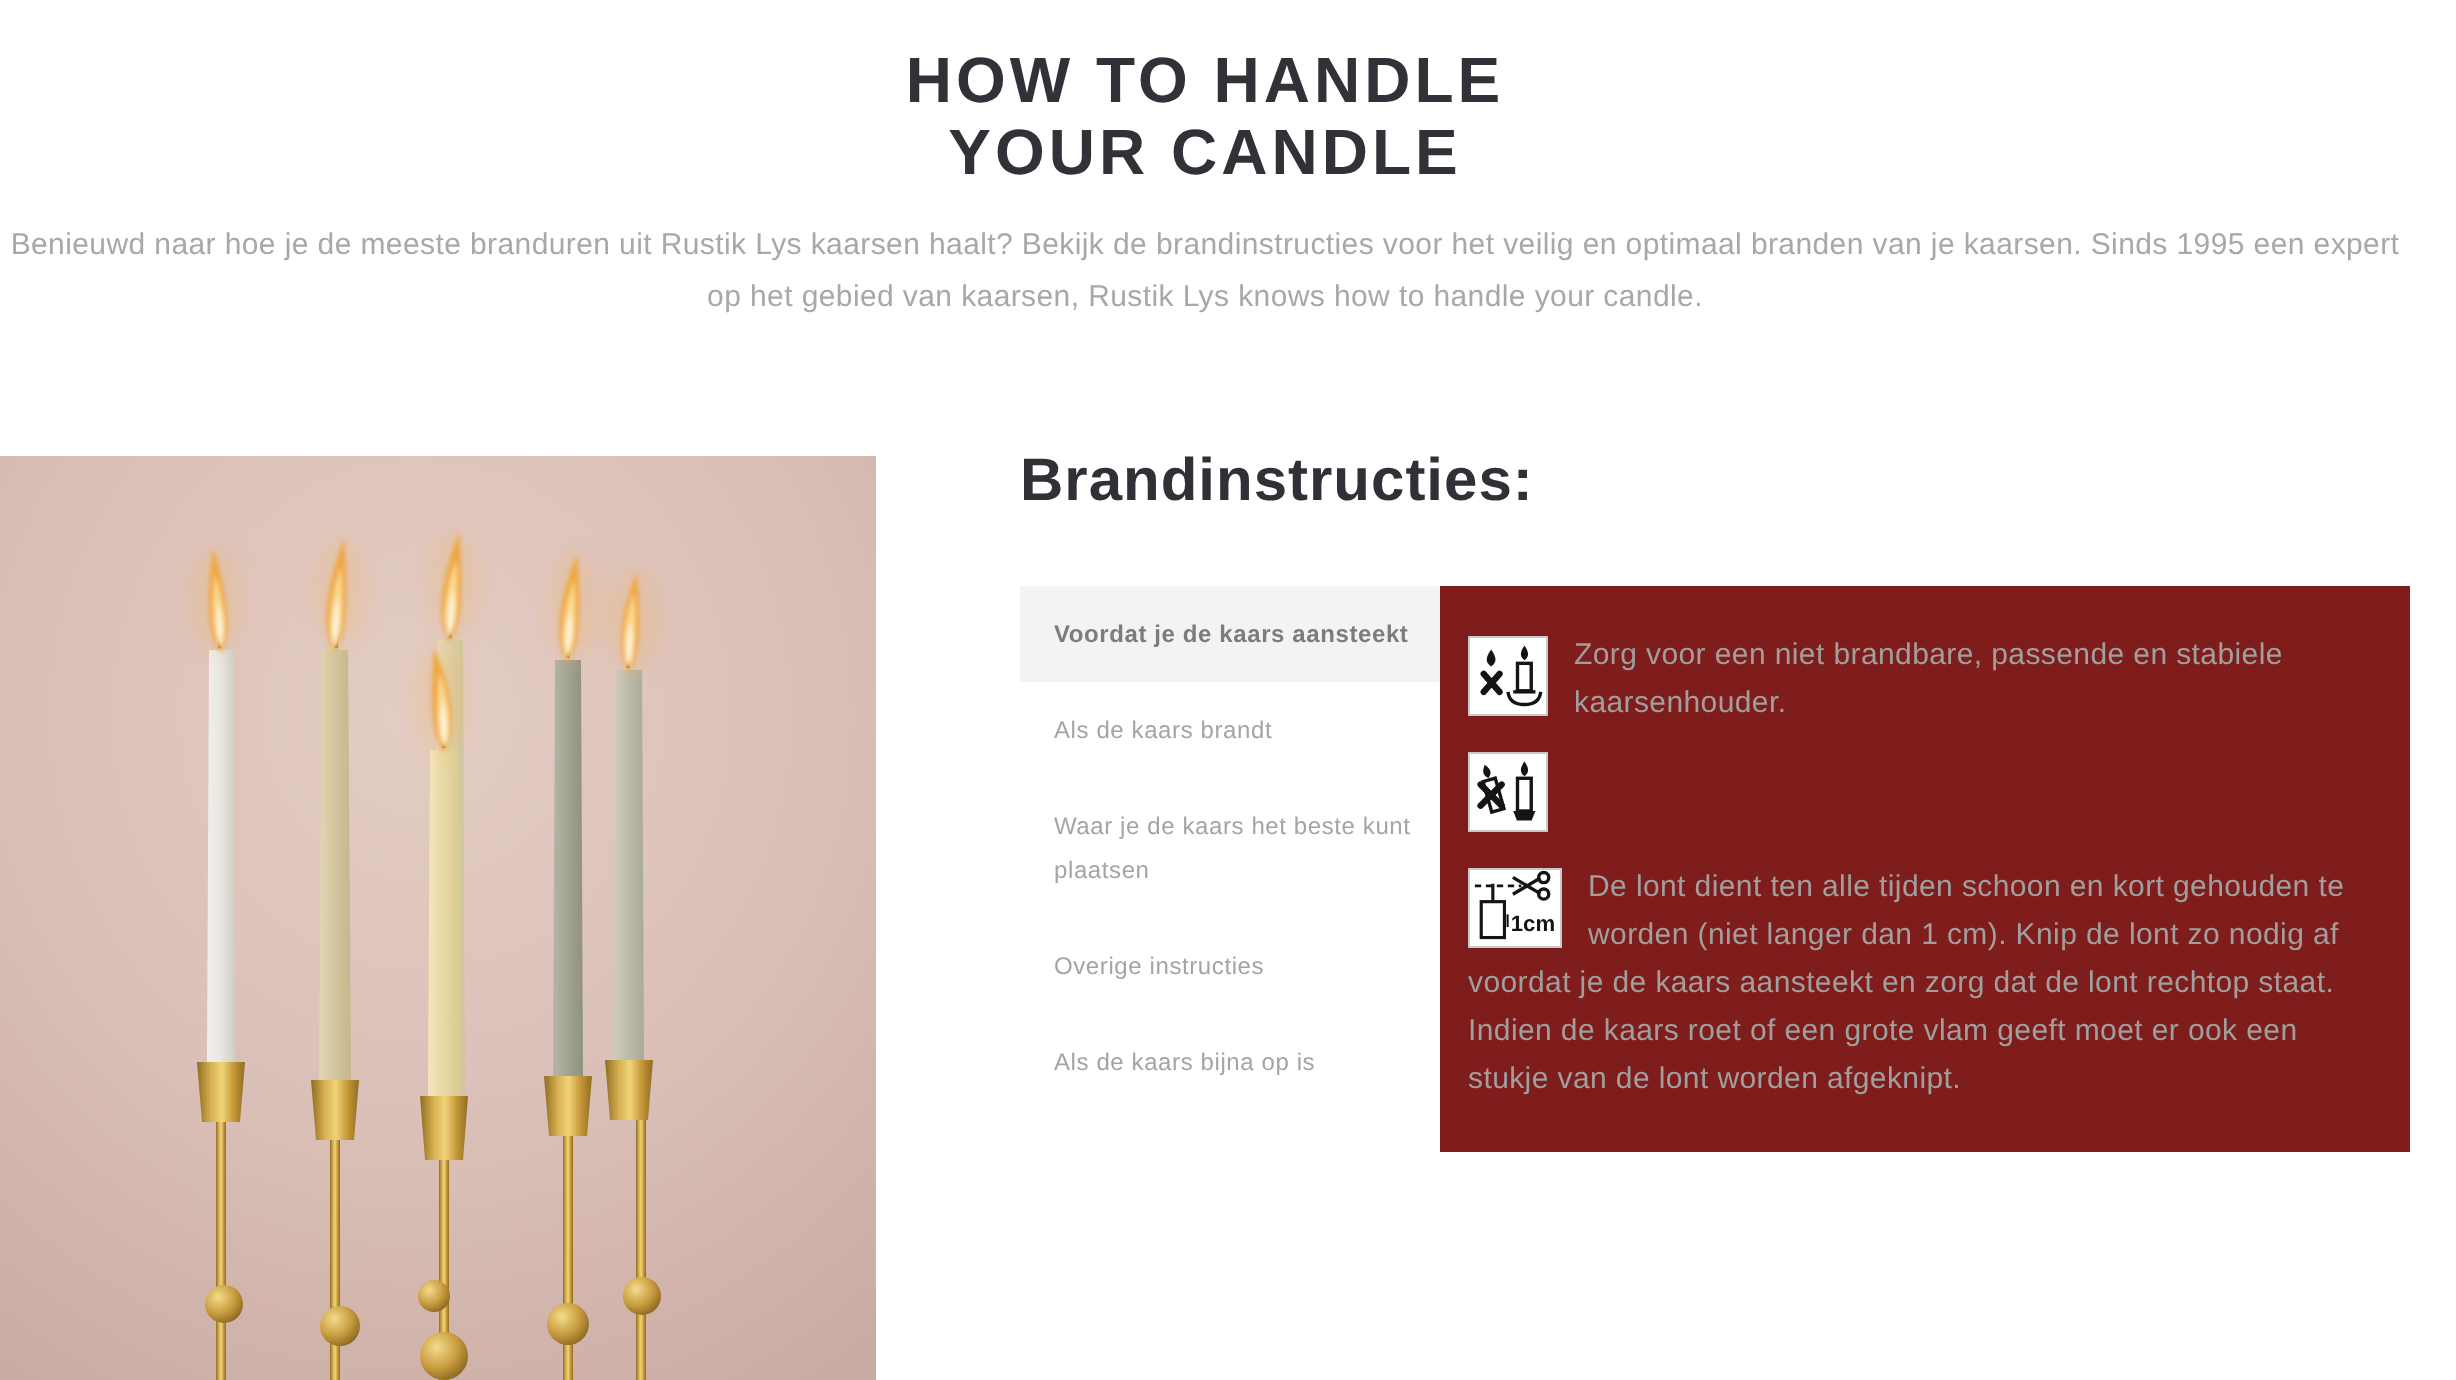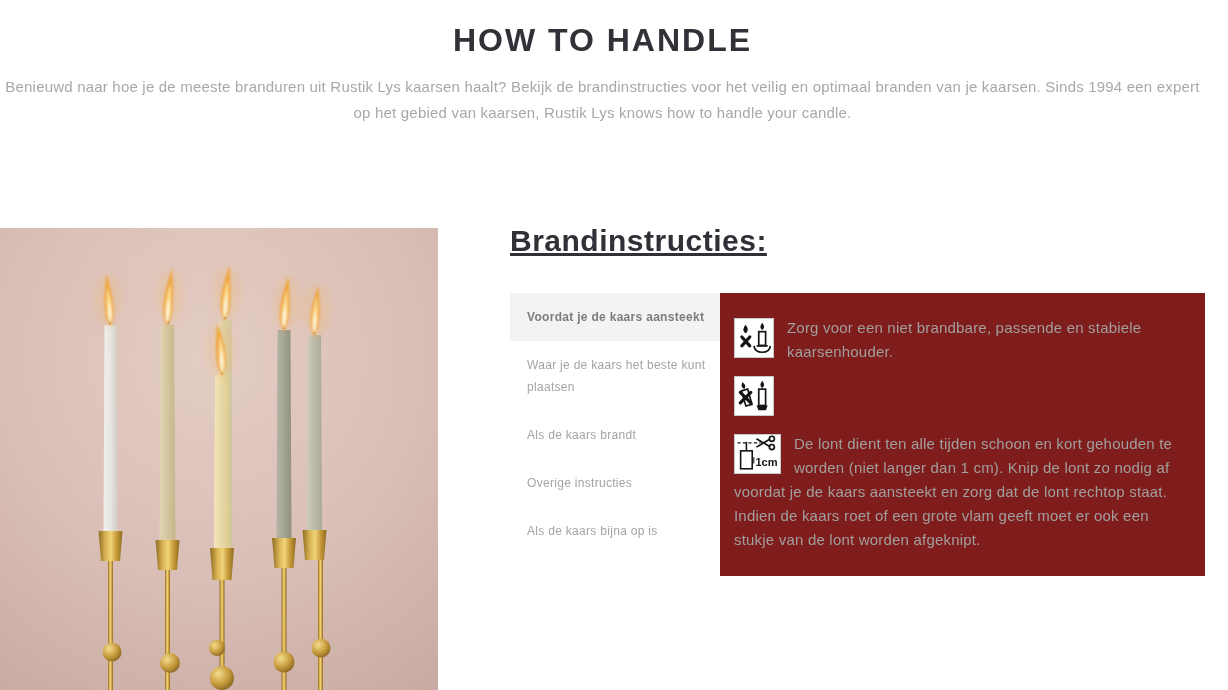--- a/index.html
+++ b/index.html
@@ -15,43 +15,43 @@
   .intro { margin:16px auto 0 auto; width:1198px; font-size:15px; line-height:26px;
            color:#a8a8ab; text-align:center; letter-spacing:0.2px; }
 
   
   .photo { position:absolute; left:0; top:228px; width:438px; height:462px; }
   .photo svg { display:block; }
 
   
   .content { position:absolute; left:510px; top:222px; width:695px; }
   .content h2 { font-size:30px; line-height:37px; font-weight:700; color:#2f3137;
-                letter-spacing:0.5px; margin-bottom:34px;text-decoration:underline; }
+                letter-spacing:0.5px; margin-bottom:34px; }
 
   .instr { display:flex; align-items:flex-start; }
 
   .tabs { width:210px; flex-shrink:0; }
   .tab { padding:13px 4px 13px 17px; font-size:12px; line-height:22px;
          color:#a5a3a4; letter-spacing:0.3px; cursor:pointer; }
   .tab.active { background:#f4f3f2; font-weight:700; color:#7c7c80; }
 
   .panel { width:485px; background:#7f1d1d; padding:23px 26px 14px 14px; }
   .item { display:flow-root; margin-bottom:10px; }
   .item-icon { float:left; margin:2px 13px 6px 0; background:#ffffff;
                border:1px solid #c9c9c9; }
   .item-text { font-size:15px; line-height:24px; color:#a19f9d; letter-spacing:0.2px; }
 </style>
 </head>
 <body>
 
 <div class="container">
 
   <header class="hero">
-    <h1><span>HOW TO HANDLE</span><br></h1>
-    <p class="intro">Benieuwd naar hoe je de meeste branduren uit Rustik Lys kaarsen haalt? Bekijk de brandinstructies voor het veilig en optimaal branden van je kaarsen. Sinds 1994 een expert op het gebied van kaarsen, Rustik Lys knows how to handle your candle.</p>
+    <h1><span>HOW TO HANDLE</span><br><span>YOUR CANDLE</span></h1>
+    <p class="intro">Benieuwd naar hoe je de meeste branduren uit Rustik Lys kaarsen haalt? Bekijk de brandinstructies voor het veilig en optimaal branden van je kaarsen. Sinds 1995 een expert op het gebied van kaarsen, Rustik Lys knows how to handle your candle.</p>
   </header>
 
   <div class="photo">
     <svg width="438" height="462" viewBox="0 0 438 462">
       <defs>
         <radialGradient id="bgGrad" cx="48%" cy="28%" r="90%">
           <stop offset="0%" stop-color="#e3cdc5"></stop>
           <stop offset="55%" stop-color="#d9beb6"></stop>
           <stop offset="100%" stop-color="#c7a9a1"></stop>
         </radialGradient>
@@ -180,22 +180,22 @@
       </g>
     </svg>
   </div>
 
   <section class="content">
     <h2>Brandinstructies:</h2>
 
     <div class="instr">
       <nav class="tabs">
         <div class="tab active">Voordat je de kaars aansteekt</div>
+        <div class="tab">Als de kaars brandt</div>
         <div class="tab">Waar je de kaars het beste kunt plaatsen</div>
-        <div class="tab">Als de kaars brandt</div>
         <div class="tab">Overige instructies</div>
         <div class="tab">Als de kaars bijna op is</div>
       </nav>
 
       <div class="panel">
 
         <div class="item">
           <svg class="item-icon" width="40" height="40" viewBox="0 0 36 36">
             <path d="M10 5.5 C12.5 9 13 11.5 10 13.5 C7 11.5 7.5 9 10 5.5 Z" fill="#141414"></path>
             <g stroke="#141414" stroke-width="3" stroke-linecap="round">

